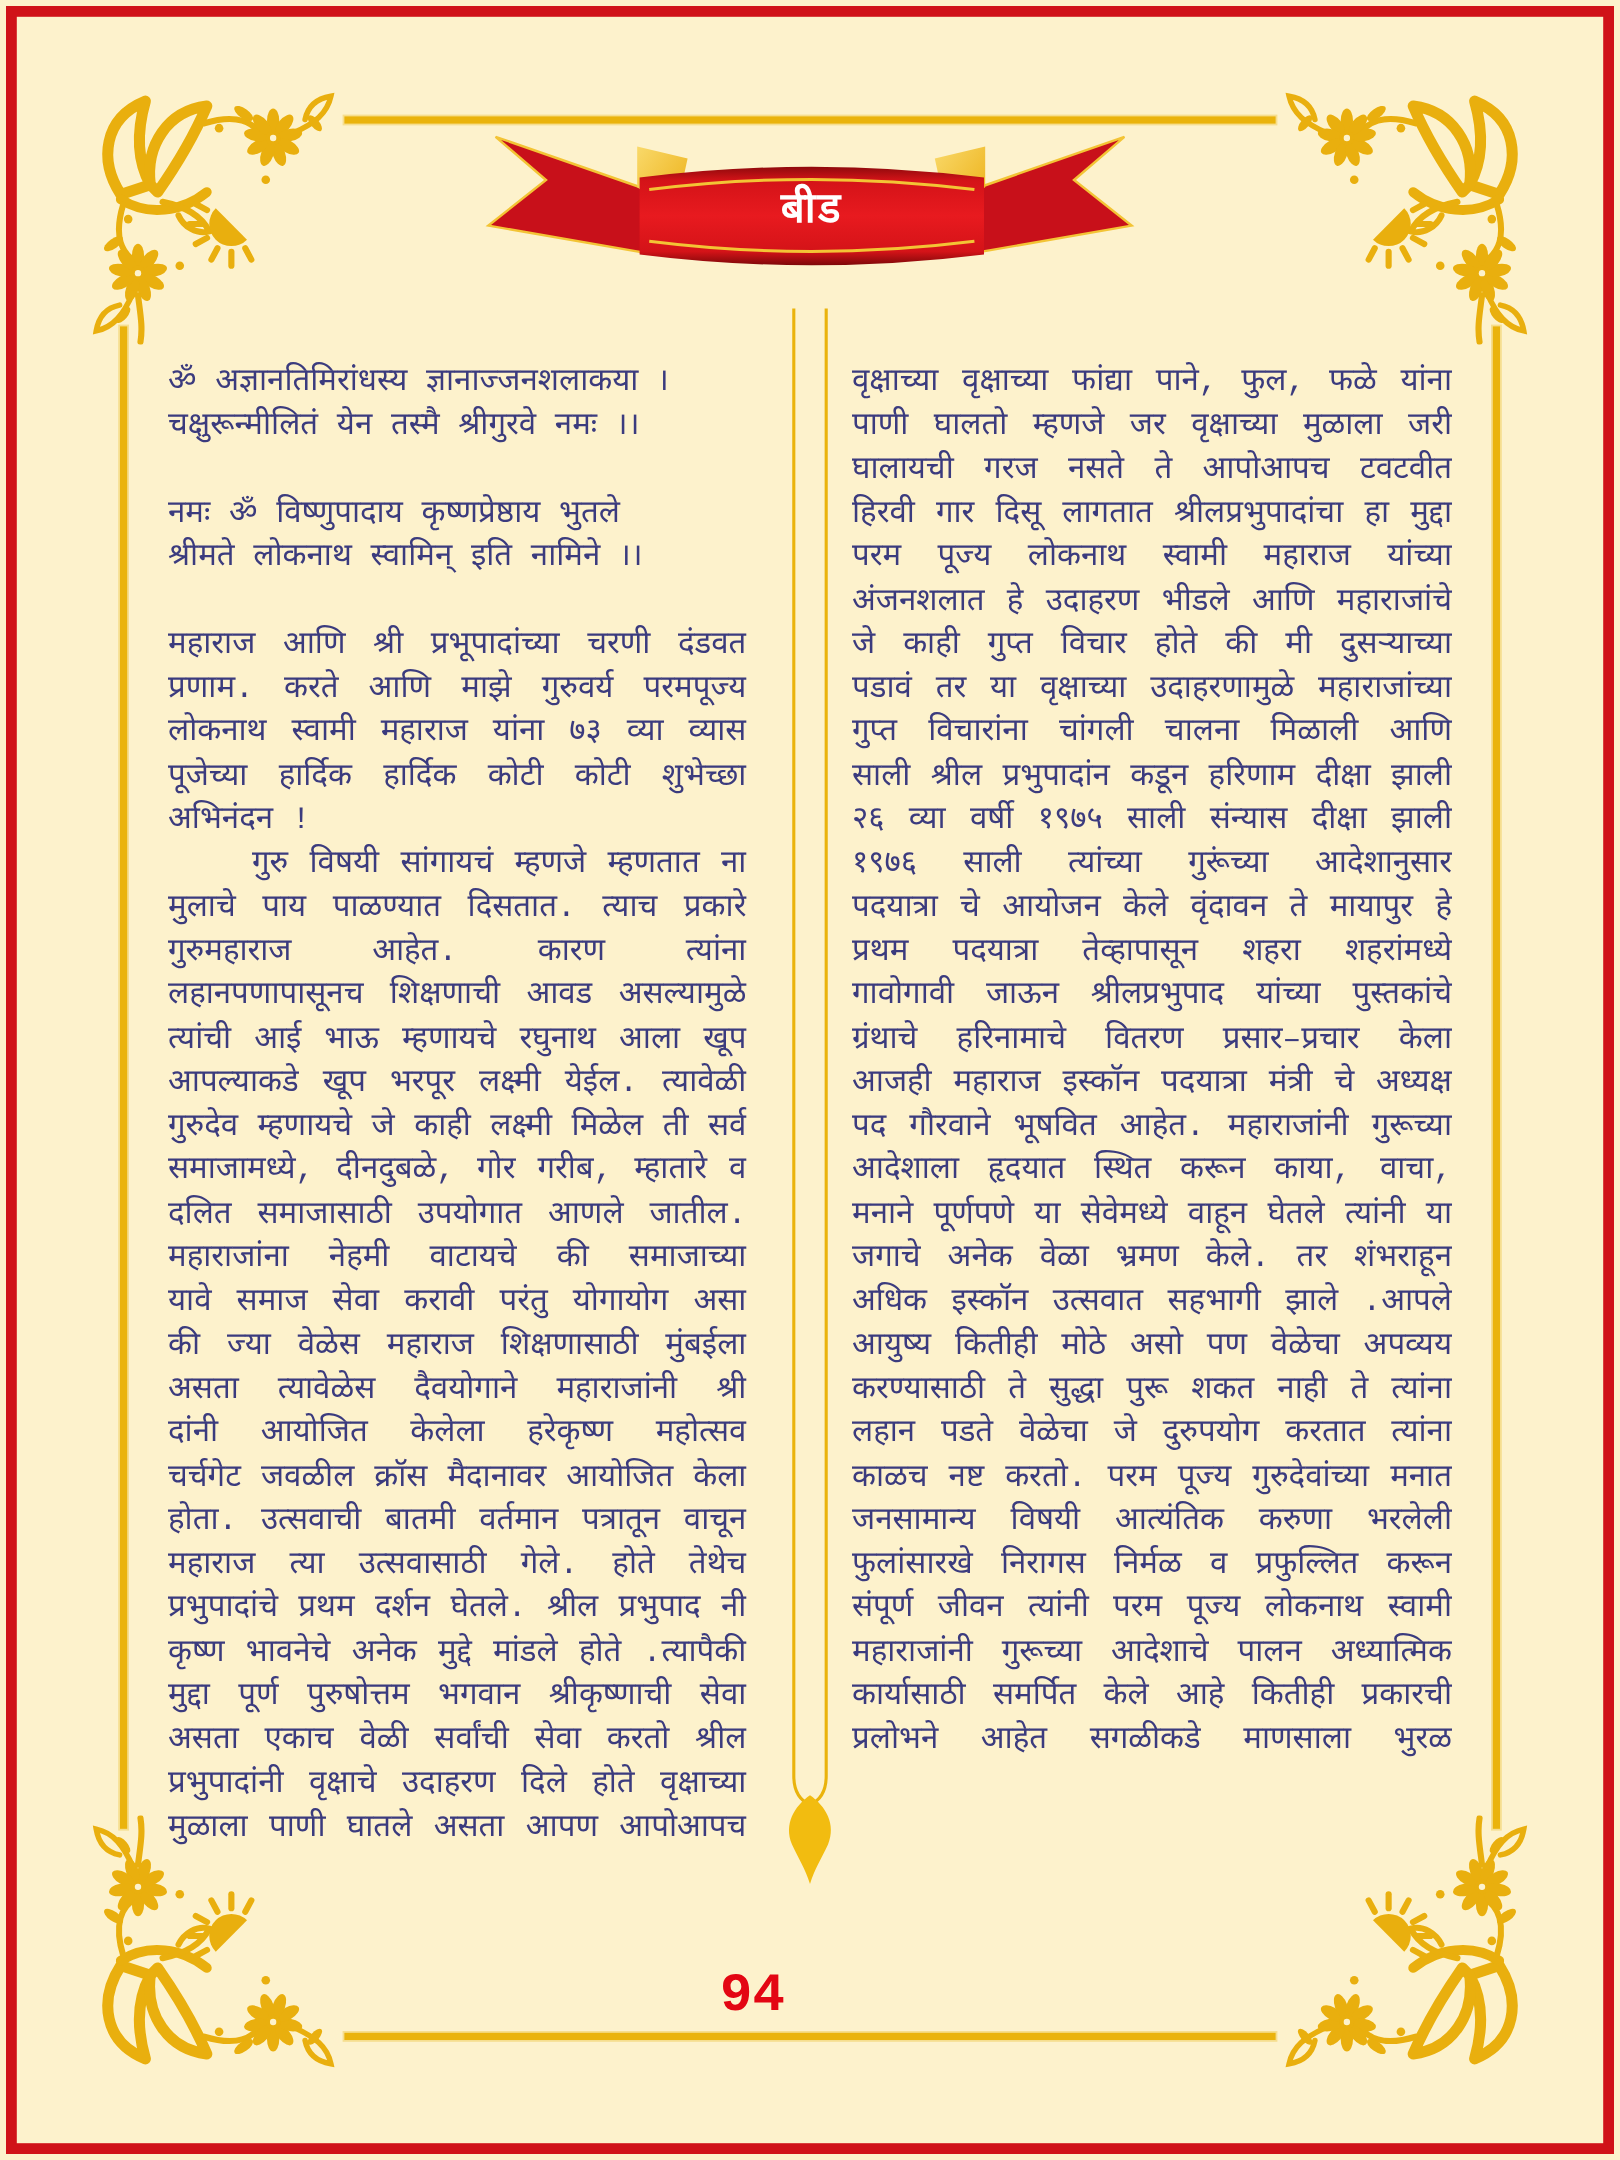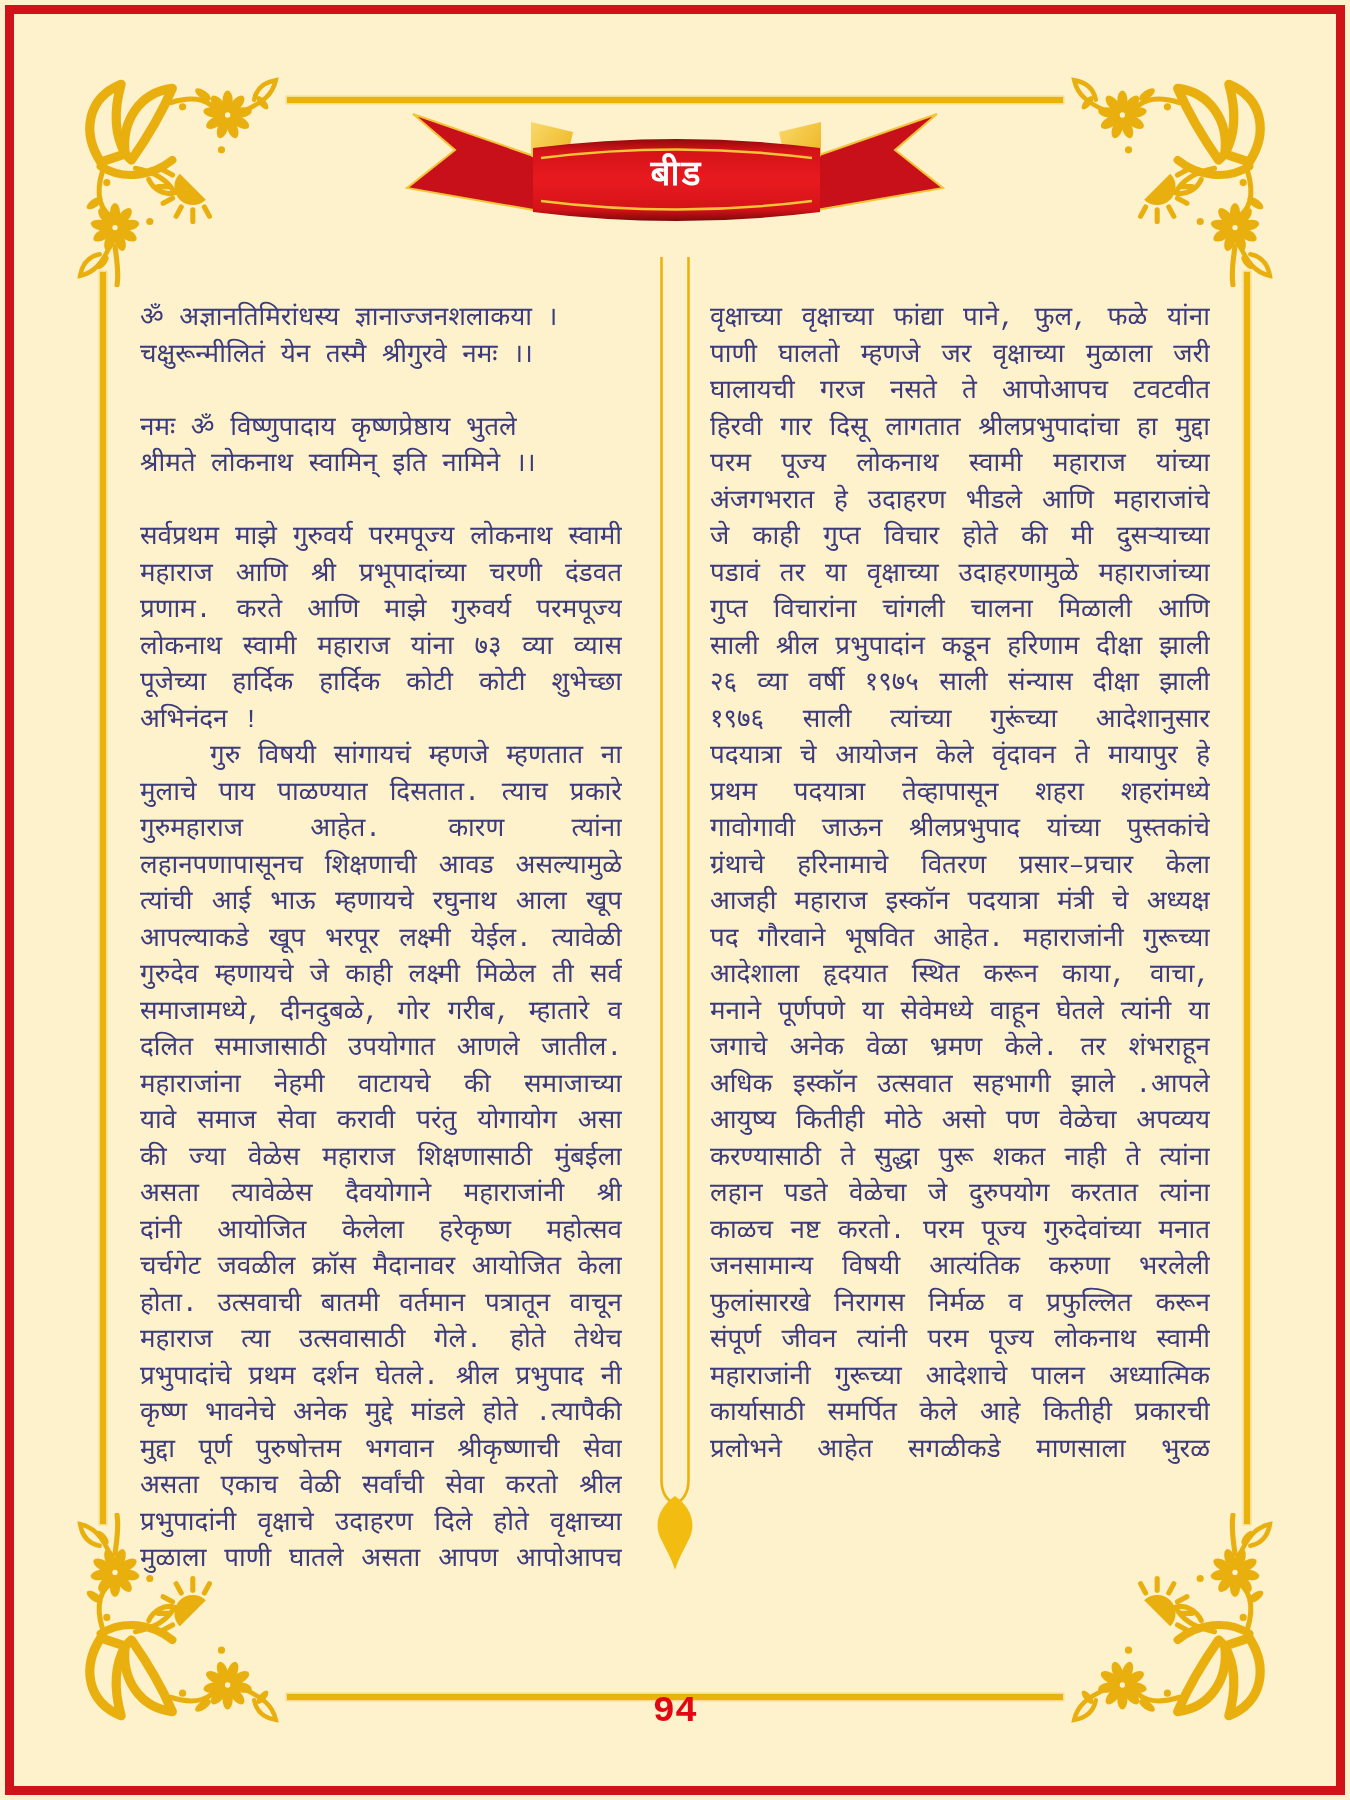--- a/index.html
+++ b/index.html
@@ -28,22 +28,22 @@
   
   .col{position:absolute;top:300px;}
   .col-left{left:140px;width:482px;}
   .col-right{left:710px;width:500px;}
   .line{height:36.5px;line-height:36.5px;font-size:26px;color:#3B3B7E;
         overflow:hidden;text-align:justify;text-align-last:left;}
   .line.just{text-align-last:justify;}
   .line.indent{padding-left:70px;text-align-last:justify;}
   .line.blank{}
   
-  .page-number{position:absolute;left:600px;top:1690px;width:150px;text-align:center;
-        color:#E30613;font-size:37px;font-weight:bold;}
+  .page-number{position:absolute;left:600px;top:1638px;width:150px;text-align:left;
+        color:#E30613;font-size:45px;font-weight:bold;}
 </style>
 </head>
 <body>
 
 <div class="page">
 
   <div class="outer-frame"></div>
 
   <div class="gline top"></div>
   <div class="gline bottom"></div>
@@ -163,21 +163,20 @@
     <path d="M35,1246 C22,1255 13,1270 20,1287 C26,1300 31,1307 35,1320 C39,1307 44,1300 50,1287 C57,1270 48,1255 35,1246 Z" fill="#F2BC10"></path>
   </svg>
 
   <div class="col col-left">
       <div class="line plain">ॐ अज्ञानतिमिरांधस्य ज्ञानाज्जनशलाकया ।</div>
       <div class="line plain">चक्षुरून्मीलितं येन तस्मै श्रीगुरवे नमः ।।</div>
       <div class="line blank">&nbsp;</div>
       <div class="line plain">नमः ॐ विष्णुपादाय कृष्णप्रेष्ठाय भुतले</div>
       <div class="line plain">श्रीमते लोकनाथ स्वामिन् इति नामिने ।।</div>
       <div class="line blank">&nbsp;</div>
-      <div class="line just">सर्वप्रथम माझे गुरुवर्य परमपूज्य लोकनाथ स्वामी</div>
       <div class="line just">महाराज आणि श्री प्रभूपादांच्या चरणी दंडवत</div>
       <div class="line just">प्रणाम. करते आणि माझे गुरुवर्य परमपूज्य</div>
       <div class="line just">लोकनाथ स्वामी महाराज यांना ७३ व्या व्यास</div>
       <div class="line just">पूजेच्या हार्दिक हार्दिक कोटी कोटी शुभेच्छा</div>
       <div class="line plain">अभिनंदन !</div>
       <div class="line indent">गुरु विषयी सांगायचं म्हणजे म्हणतात ना</div>
       <div class="line just">मुलाचे पाय पाळण्यात दिसतात. त्याच प्रकारे माझे</div>
       <div class="line just">गुरुमहाराज आहेत. कारण त्यांना</div>
       <div class="line just">लहानपणापासूनच शिक्षणाची आवड असल्यामुळे</div>
       <div class="line just">त्यांची आई भाऊ म्हणायचे रघुनाथ आला खूप</div>
@@ -199,21 +198,21 @@
       <div class="line just">असता एकाच वेळी सर्वांची सेवा करतो श्रील</div>
       <div class="line just">प्रभुपादांनी वृक्षाचे उदाहरण दिले होते वृक्षाच्या</div>
       <div class="line just">मुळाला पाणी घातले असता आपण आपोआपच</div>
     </div>
   <div class="col col-right">
       <div class="line just">वृक्षाच्या वृक्षाच्या फांद्या पाने, फुल, फळे यांना</div>
       <div class="line just">पाणी घालतो म्हणजे जर वृक्षाच्या मुळाला जरी</div>
       <div class="line just">घालायची गरज नसते ते आपोआपच टवटवीत</div>
       <div class="line just">हिरवी गार दिसू लागतात श्रीलप्रभुपादांचा हा मुद्दा</div>
       <div class="line just">परम पूज्य लोकनाथ स्वामी महाराज यांच्या</div>
-      <div class="line just">अंजगभरात हे उदाहरण भीडले आणि महाराजांचे</div>
+      <div class="line just">अंजनशलात हे उदाहरण भीडले आणि महाराजांचे</div>
       <div class="line just">जे काही गुप्त विचार होते की मी दुसऱ्याच्या उपयोगी</div>
       <div class="line just">पडावं तर या वृक्षाच्या उदाहरणामुळे महाराजांच्या</div>
       <div class="line just">गुप्त विचारांना चांगली चालना मिळाली आणि</div>
       <div class="line just">साली श्रील प्रभुपादांन कडून हरिणाम दीक्षा झाली</div>
       <div class="line just">२६ व्या वर्षी १९७५ साली संन्यास दीक्षा झाली</div>
       <div class="line just">१९७६ साली त्यांच्या गुरूंच्या आदेशानुसार</div>
       <div class="line just">पदयात्रा चे आयोजन केले वृंदावन ते मायापुर हे</div>
       <div class="line just">प्रथम पदयात्रा तेव्हापासून शहरा शहरांमध्ये</div>
       <div class="line just">गावोगावी जाऊन श्रीलप्रभुपाद यांच्या पुस्तकांचे</div>
       <div class="line just">ग्रंथाचे हरिनामाचे वितरण प्रसार–प्रचार केला</div>

